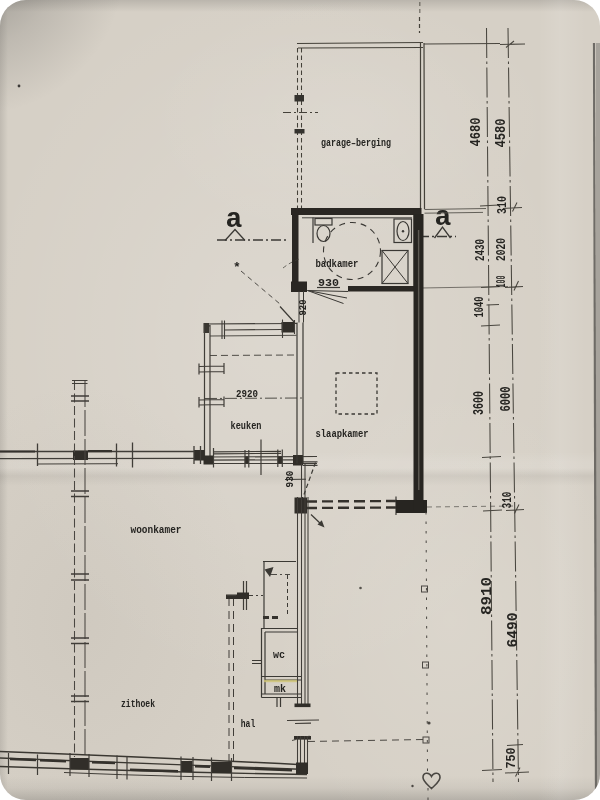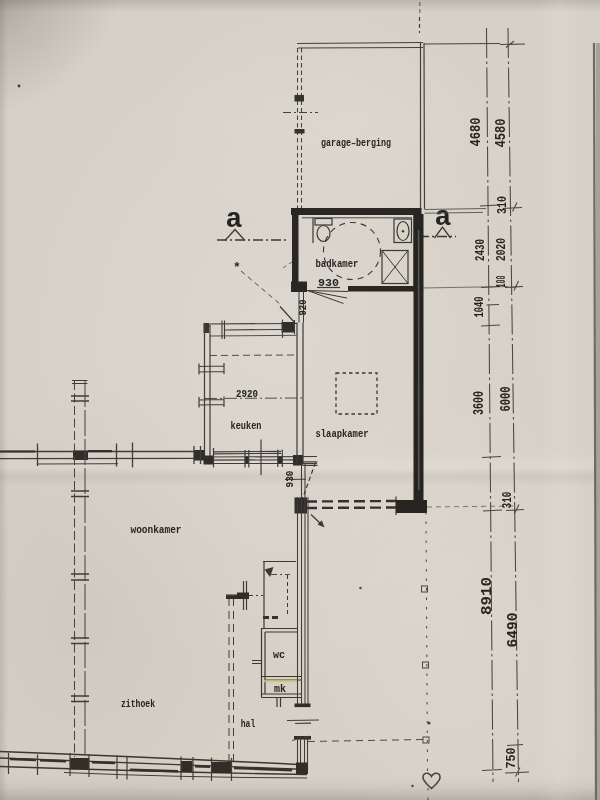--- a/index.html
+++ b/index.html
@@ -1,17 +1,17 @@
 <!DOCTYPE html>
 <html><head>
 <meta charset="utf-8">
 <style>
   html,body{margin:0;padding:0;}
   #page{position:relative;width:600px;height:800px;overflow:hidden;
-    background:#d6d0c6;font-family:"Liberation Mono",monospace;}
+    background:#d6d0c6;font-family:"Liberation Mono",monospace;border-radius:26px;}
   #grad1{position:absolute;inset:0;
     background:
       radial-gradient(circle 150px at -25px -35px, rgba(62,62,60,0.42), rgba(70,70,68,0.16) 55%, rgba(75,74,72,0) 100%),
       linear-gradient(180deg, rgba(90,88,84,0.22) 0px, rgba(90,88,84,0) 12px),
       linear-gradient(90deg, rgba(90,88,84,0.18) 0px, rgba(90,88,84,0) 8px),
       linear-gradient(0deg, rgba(80,78,74,0.26) 0px, rgba(80,78,74,0.07) 12px, rgba(80,78,74,0) 24px),
       radial-gradient(ellipse 400px 480px at 46% 42%, rgba(255,255,255,0.16), rgba(255,255,255,0) 75%);}
   #grad2{position:absolute;inset:0;
     background:
       radial-gradient(ellipse 260px 160px at 350px 120px, rgba(255,255,255,0.10), rgba(255,255,255,0) 80%),

